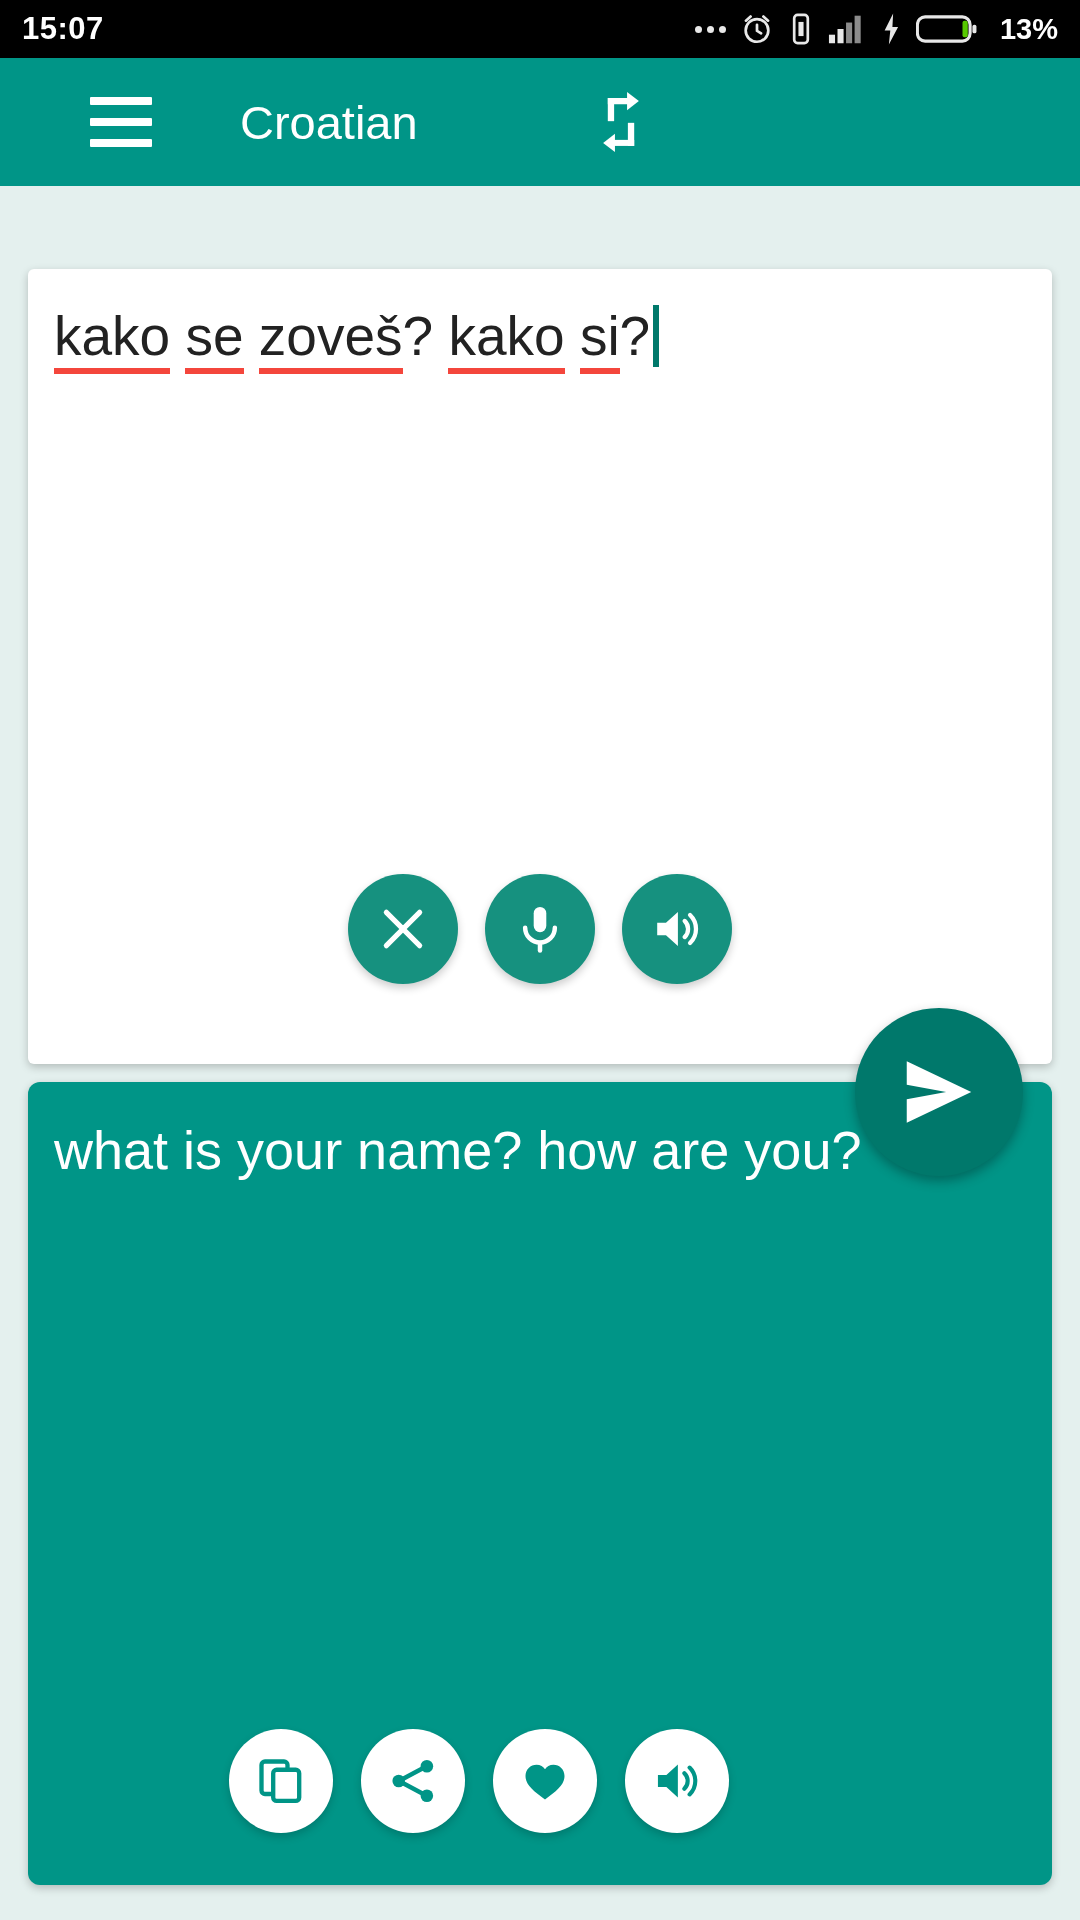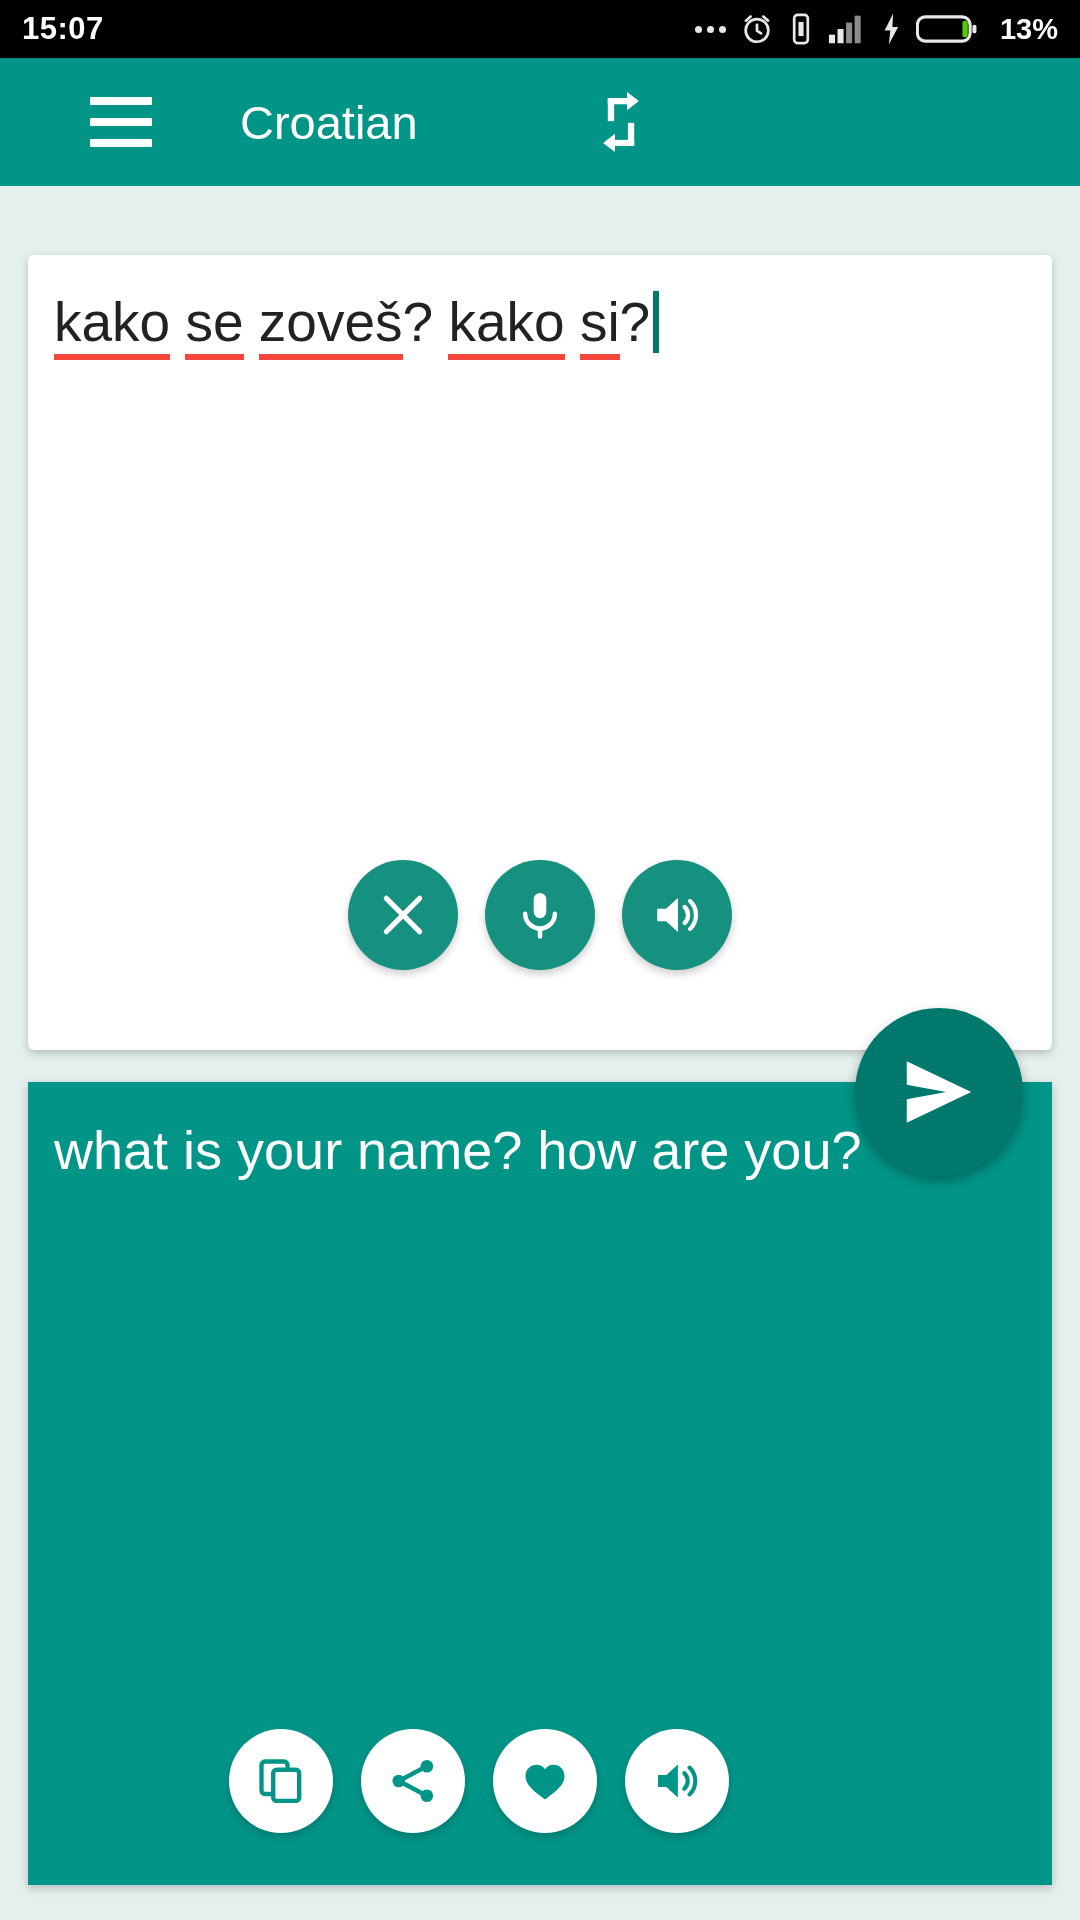--- a/index.html
+++ b/index.html
@@ -122,21 +122,21 @@
     height: 72px;
     display: flex;
     align-items: center;
     justify-content: center;
   }
 
   
   .source-card {
     position: absolute;
     left: 28px;
-    top: 255px;
+    top: 269px;
     width: 1024px;
     height: 795px;
     background: #ffffff;
     border-radius: 6px;
     box-shadow: 0 3px 9px rgba(0,0,0,.22);
     box-sizing: border-box;
   }
   .source-text {
     position: absolute;
     left: 26px;
@@ -201,21 +201,21 @@
   }
 
   
   .target-card {
     position: absolute;
     left: 28px;
     top: 1082px;
     width: 1024px;
     height: 803px;
     background: #009587;
-    border-radius: 0;
+    border-radius: 12px;
     box-shadow: 0 3px 9px rgba(0,0,0,.22);
     box-sizing: border-box;
   }
   .target-text {
     position: absolute;
     left: 26px;
     top: 36px;
     right: 26px;
     font-size: 54px;
     line-height: 1.22;

